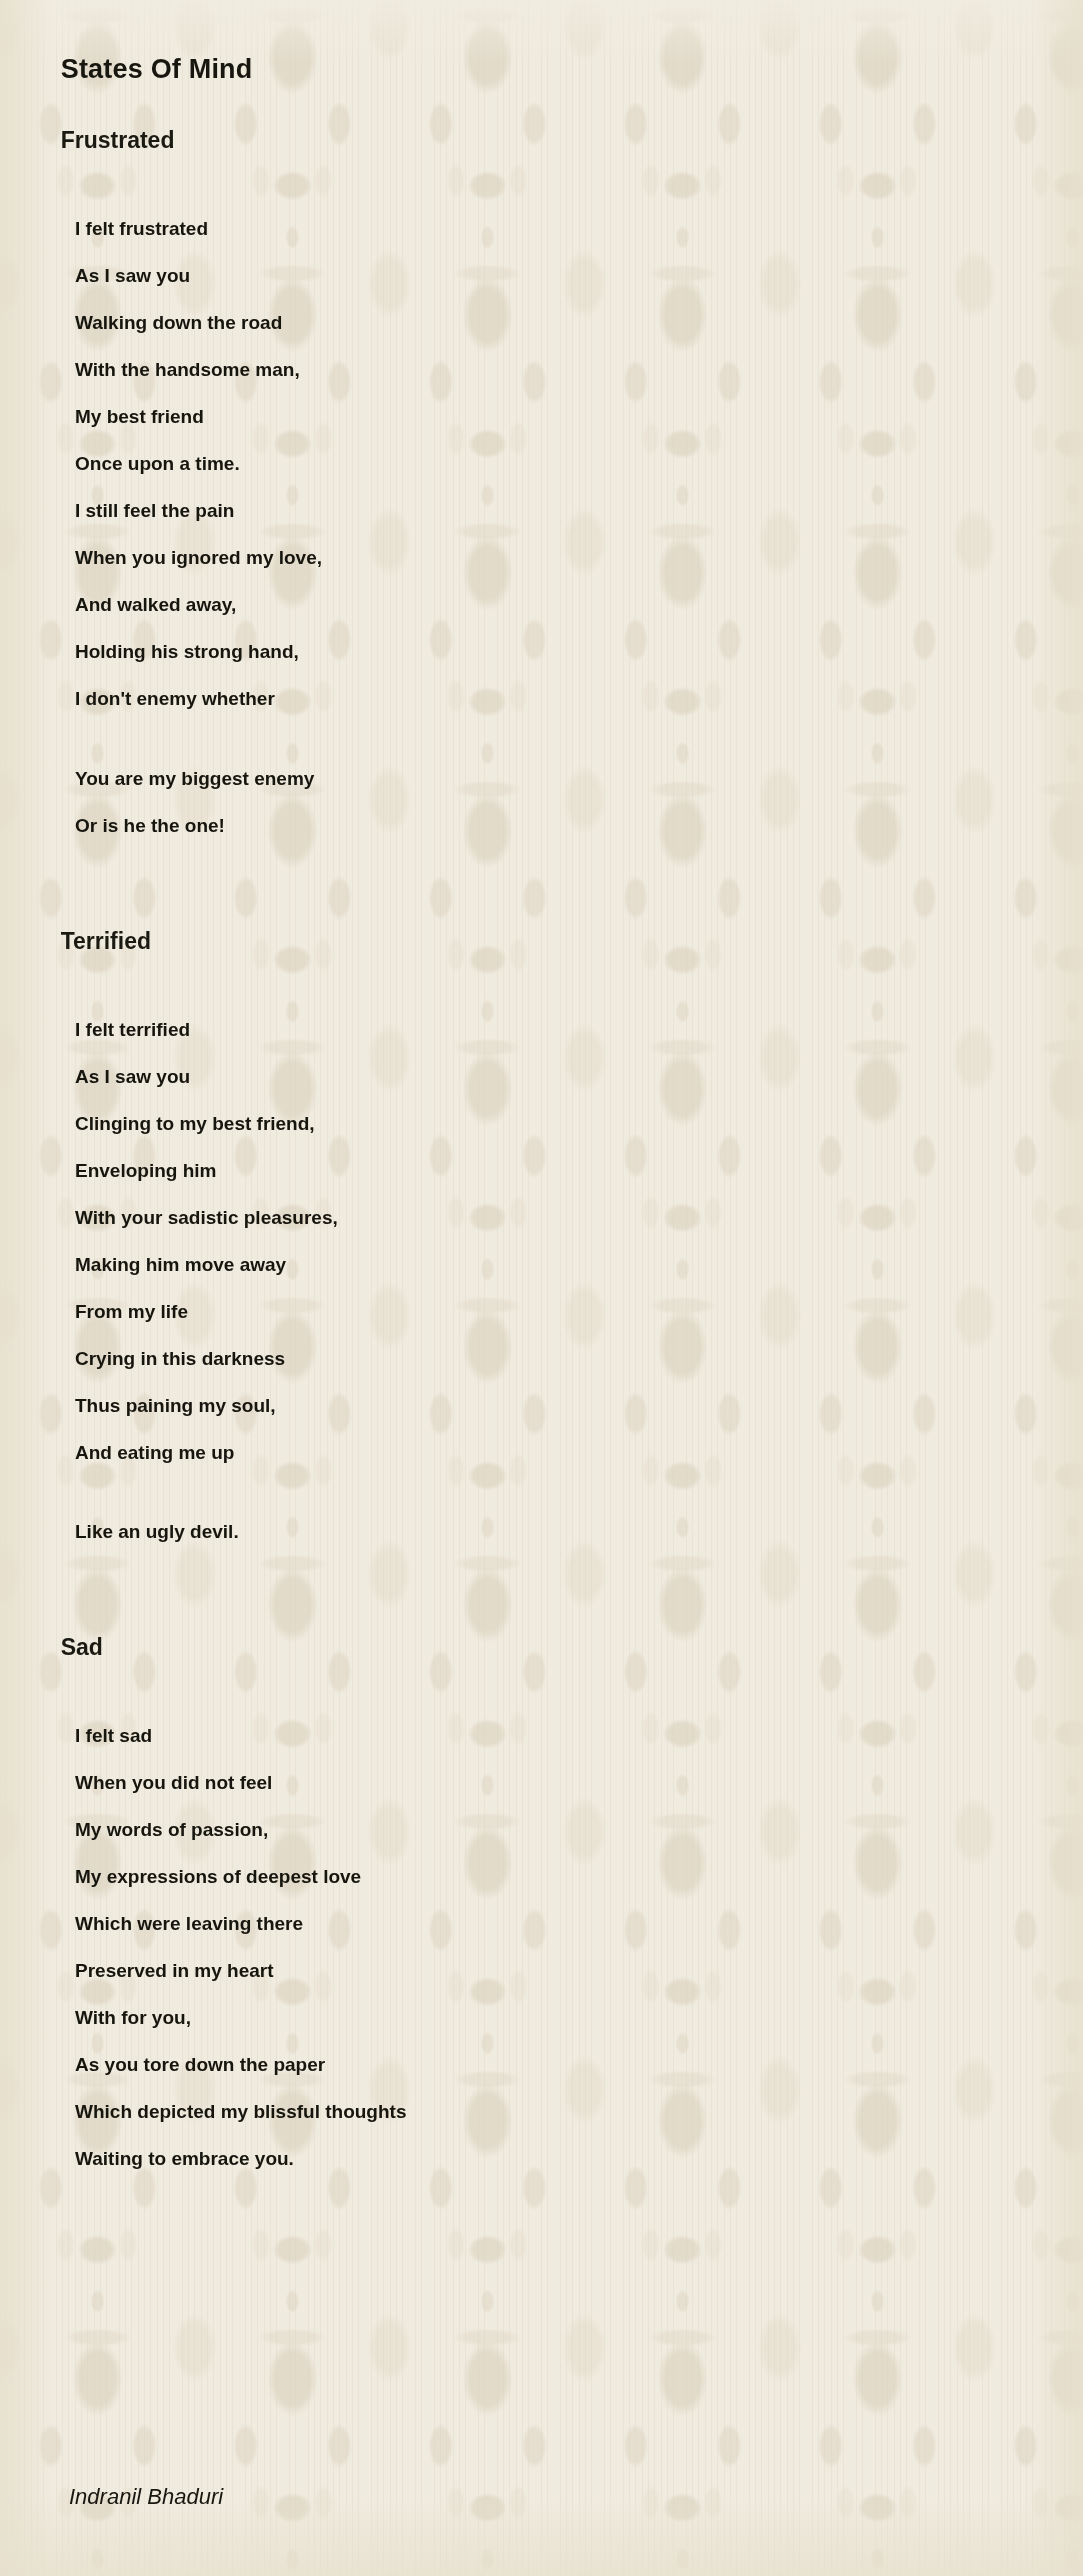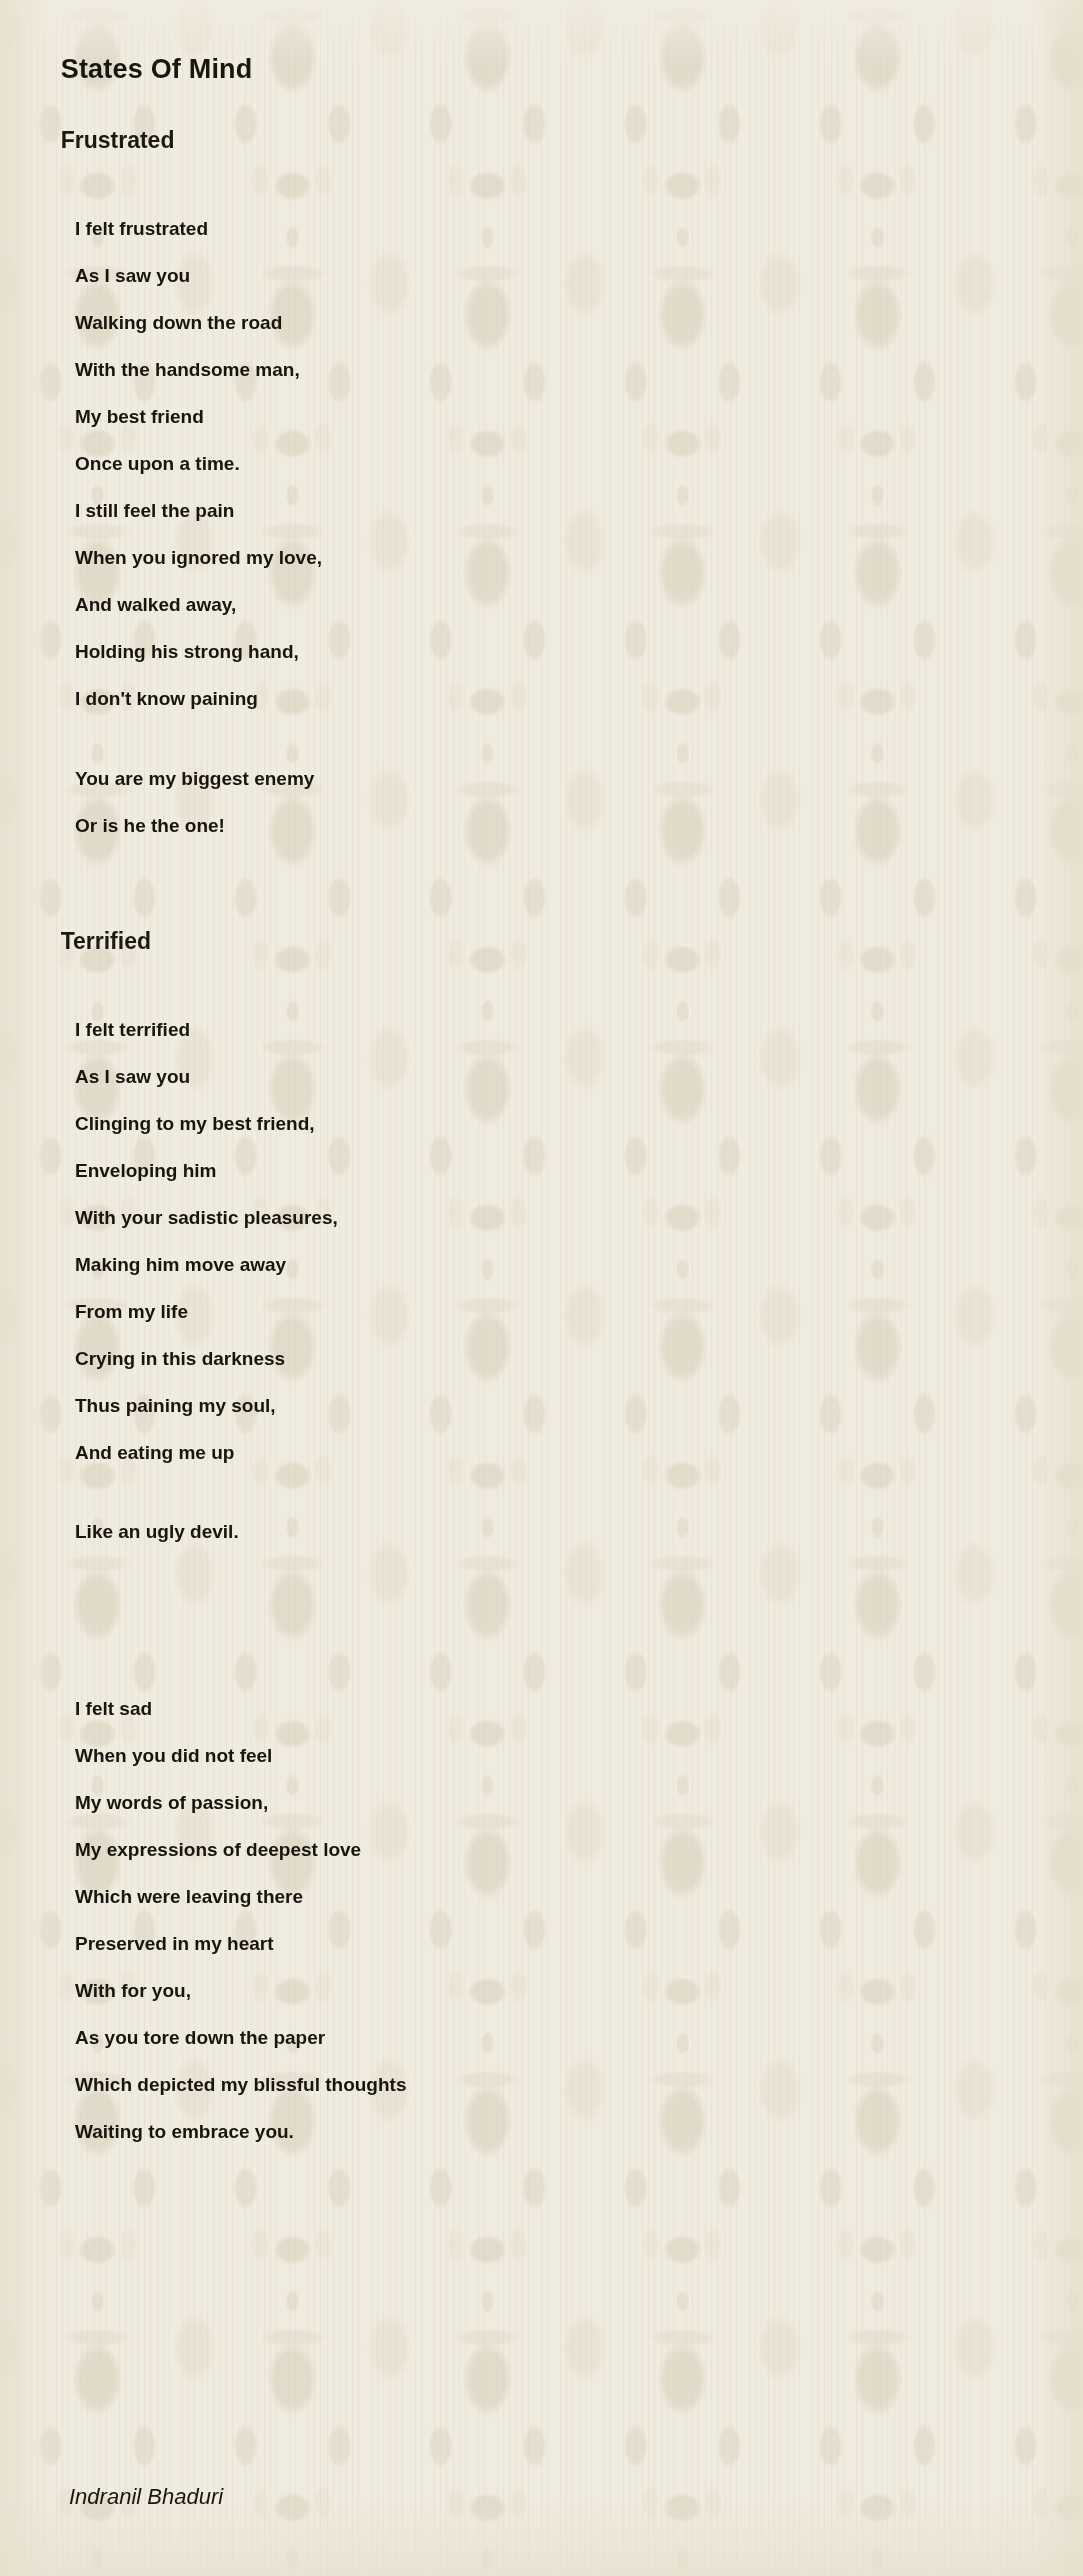--- a/index.html
+++ b/index.html
@@ -146,21 +146,21 @@
       <div class="poem-line">I felt frustrated</div>
       <div class="poem-line">As I saw you</div>
       <div class="poem-line">Walking down the road</div>
       <div class="poem-line">With the handsome man,</div>
       <div class="poem-line">My best friend</div>
       <div class="poem-line">Once upon a time.</div>
       <div class="poem-line">I still feel the pain</div>
       <div class="poem-line">When you ignored my love,</div>
       <div class="poem-line">And walked away,</div>
       <div class="poem-line">Holding his strong hand,</div>
-      <div class="poem-line">I don't know paining</div>
+      <div class="poem-line">I don't enemy whether</div>
     </div>
     <div class="spacer-sm"></div>
     <div>
       <div class="poem-line">You are my biggest enemy</div>
       <div class="poem-line">Or is he the one!</div>
     </div>
 
     <div class="spacer-lg"></div>
 
     <div class="stanza-heading">Terrified</div>
@@ -177,20 +177,21 @@
       <div class="poem-line">Thus paining my soul,</div>
       <div class="poem-line">And eating me up</div>
     </div>
     <div class="spacer-sm"></div>
     <div>
       <div class="poem-line">Like an ugly devil.</div>
     </div>
 
     <div class="spacer-lg"></div>
 
+    <div class="stanza-heading">Sad</div>
     <div class="spacer-md"></div>
     <div>
       <div class="poem-line">I felt sad</div>
       <div class="poem-line">When you did not feel</div>
       <div class="poem-line">My words of passion,</div>
       <div class="poem-line">My expressions of deepest love</div>
       <div class="poem-line">Which were leaving there</div>
       <div class="poem-line">Preserved in my heart</div>
       <div class="poem-line">With for you,</div>
       <div class="poem-line">As you tore down the paper</div>

